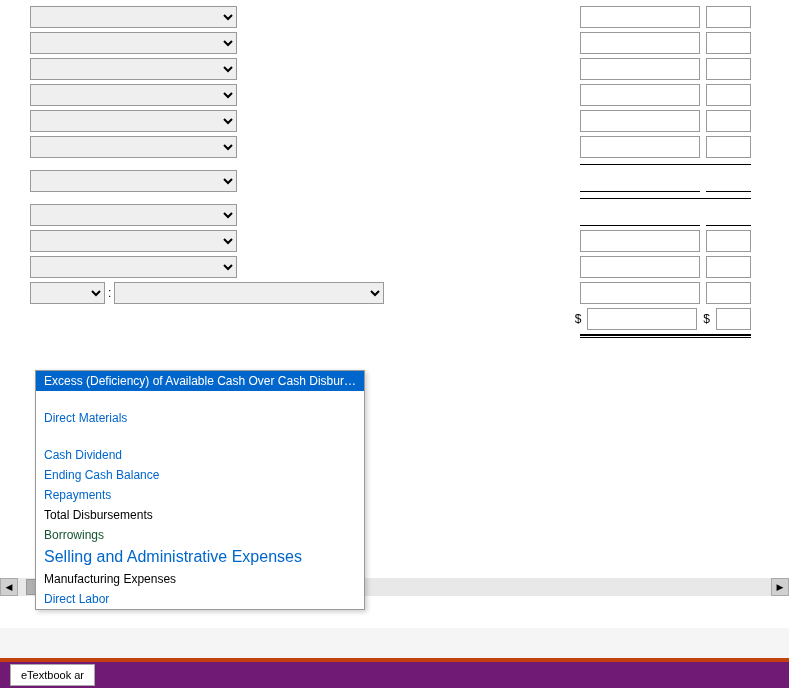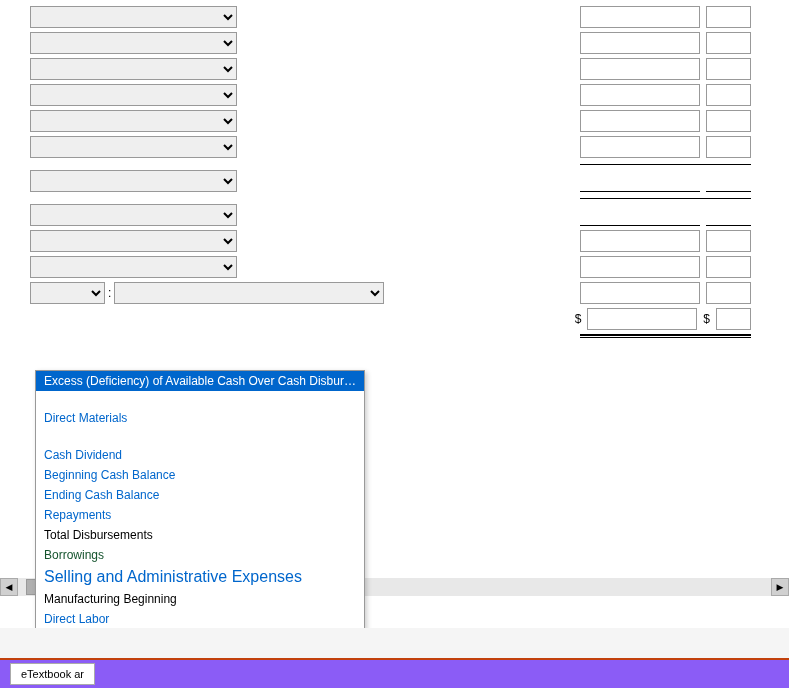--- a/index.html
+++ b/index.html
@@ -48,25 +48,25 @@
       box-shadow: 2px 2px 5px rgba(0,0,0,0.2);
     }
 
     
     .bottom-bar {
       position: absolute;
       bottom: 0;
       left: 0;
       right: 0;
       height: 30px;
-      background: #8b5cf6;
+      background: #701a75;
       display: flex;
       align-items: center;
       padding: 12px 10px;
-      border-top: 2px solid #c2410c;
+      border-top: 4px solid #c2410c;
     }
 
     .rows-container {
       padding-top: 4px;
     }
 
     .input-row {
       display: flex;
       align-items: center;
       height: 26px;
@@ -194,27 +194,26 @@
       <div style="position:relative; height:10px; padding: 0 38px 0 0;">
         <div style="position:absolute; right:38px; width:171px; border-top:2px solid black; border-bottom:1px solid black; height:4px; top:2px;"></div>
       </div>
 
     </div>
 
     <div class="dropdown-overlay">
       <div style="padding:3px 8px; background:#0066cc; color:white; font-size:12px; cursor:pointer; white-space:nowrap; overflow:hidden; text-overflow:ellipsis;">Excess (Deficiency) of Available Cash Over Cash Disbursements</div>
       <div style="padding:20px 8px; color:#0066cc; font-size:12px; cursor:pointer;">Direct Materials</div>
       <div style="padding:3px 8px; color:#0066cc; font-size:12px; cursor:pointer;">Cash Dividend</div>
-      <div style="padding:3px 8px; color:#0066cc; font-size:12px; cursor:pointer;">Beginning Cash Balance</div>
       <div style="padding:3px 8px; color:#0066cc; font-size:12px; cursor:pointer;">Ending Cash Balance</div>
       <div style="padding:3px 8px; color:#0066cc; font-size:12px; cursor:pointer;">Repayments</div>
       <div style="padding:3px 8px; color:black; font-size:12px; cursor:pointer;">Total Disbursements</div>
       <div style="padding:3px 8px; color:#14532d; font-size:12px; cursor:pointer;">Borrowings</div>
       <div style="padding:3px 8px; color:#0066cc; font-size:16px; cursor:pointer;">Selling and Administrative Expenses</div>
-      <div style="padding:3px 8px; color:black; font-size:12px; cursor:pointer;">Manufacturing Beginning</div>
+      <div style="padding:3px 8px; color:black; font-size:12px; cursor:pointer;">Manufacturing Expenses</div>
       <div style="padding:3px 8px; color:#0066cc; font-size:12px; cursor:pointer;">Direct Labor</div>
 
     </div>
 
     <div style="position:absolute; left:35px; top:393px; z-index:99;">
       <div style="border:1px solid #aaa; background:white; display:flex; flex-direction:column;">
         <button style="padding:2px 14px; font-size:11px; background:white; border:none; border-bottom:1px solid #aaa; cursor:pointer;">Add</button>
         <button style="padding:2px 14px; font-size:11px; background:white; border:none; cursor:pointer;">Less</button>
       </div>
     </div>

